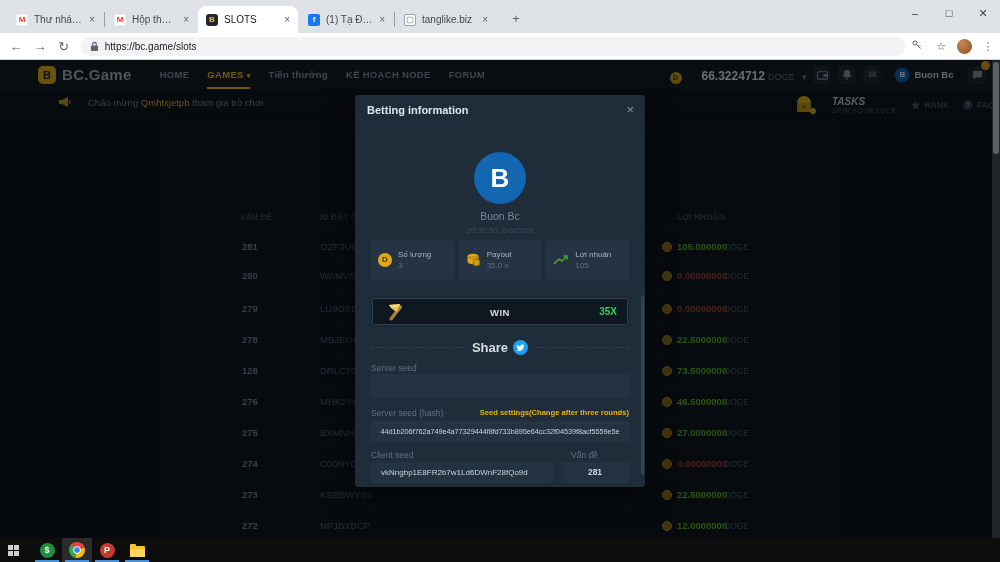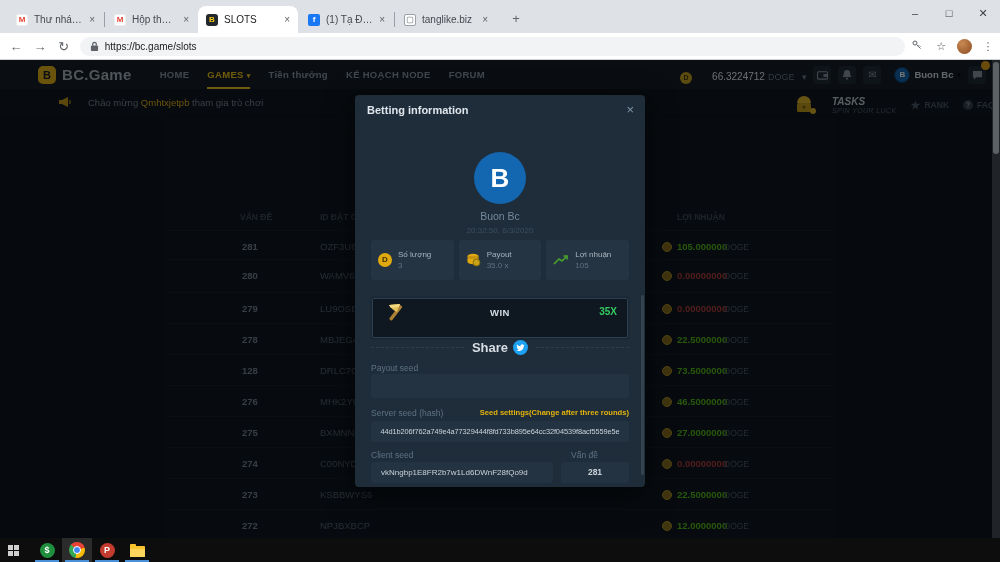--- a/index.html
+++ b/index.html
@@ -35,21 +35,21 @@
   #logo{display:flex;align-items:center;gap:6px;margin-left:38px}
   #logo .logomark{width:18px;height:18px;border-radius:5px;background:#e9b10e;color:#15191f;font-weight:bold;font-size:11px;display:flex;align-items:center;justify-content:center}
   #logo .logotext{font-size:15px;font-weight:bold;color:#aeb4bb;letter-spacing:.3px}
   #mainnav{display:flex;gap:18px;margin-left:28px;align-items:center}
   .navitem{font-size:9.5px;font-weight:bold;color:#8d959e;letter-spacing:.3px;position:relative;white-space:nowrap}
   .navitem.sel{color:#f5c60e}
   .navitem.sel::after{content:"";position:absolute;left:0;right:0;bottom:-9px;height:2px;background:#f5c60e}
   .caret{font-size:7px;color:inherit}
   #hdr-right{position:absolute;right:14px;top:0;height:29px;display:flex;align-items:center;gap:7px}
   .coin{display:inline-block;width:12px;height:12px;border-radius:50%;background:#caa21a;color:#3d2f00;font-size:7px;font-weight:bold;text-align:center;line-height:12px}
-  #balance .amt{font-size:10px;font-weight:normal;color:#e7ebee;margin-left:20px}
+  #balance .amt{font-size:12px;font-weight:bold;color:#e7ebee;margin-left:20px}
   #balance .cur{font-size:9px;color:#6c757e;margin-left:3px}
   .sqbtn{width:18px;height:18px;border-radius:3px;background:#1f262e;display:flex;align-items:center;justify-content:center;color:#8b949e;font-size:10px}
   #userchip{display:flex;align-items:center;gap:4px;margin-left:6px}
   #userchip .uav{width:16px;height:16px;border-radius:50%;background:#1264ab;border:1px solid #0a3c68;color:#fff;font-size:8px;font-weight:bold;display:flex;align-items:center;justify-content:center}
   #userchip .uname{font-size:9.5px;font-weight:bold;color:#d8dde2}
   #chatbtn{position:relative}
   #chatbtn .badge{position:absolute;right:-4px;top:-5px;width:9px;height:9px;border-radius:50%;background:#e9a00e}
 
   #announce{position:absolute;left:0;top:29px;width:1000px;height:26px;background:#0e1116;display:flex;align-items:center}
   #announce .speaker{margin-left:58px}
@@ -90,21 +90,21 @@
   #modal .m-title{position:absolute;left:12px;top:9px;font-size:11px;font-weight:bold;color:#dfe6ec}
   #modal .m-close{position:absolute;right:11px;top:7px;font-size:13px;color:#8195a6}
   #modal .m-avatar{position:absolute;left:119px;top:57px;width:52px;height:52px;border-radius:50%;background:#1366b0;color:#fff;font-size:26px;font-weight:bold;display:flex;align-items:center;justify-content:center}
   #modal .m-name{position:absolute;left:0;top:115px;width:290px;text-align:center;font-size:10.5px;color:#74889a}
   #modal .m-time{position:absolute;left:0;top:131px;width:290px;text-align:center;font-size:8px;color:#3b4e5f}
   #cards{position:absolute;left:16px;top:145px;width:258px;display:flex;gap:5px}
   .card{flex:1;height:40px;background:#253443;border-radius:3px;display:flex;align-items:center;padding:0 7px;gap:6px}
   .card .c-lbl{font-size:8px;color:#a9b5bf}
   .card .c-val{font-size:8px;color:#5f7081;margin-top:2px}
   .card .cicon{flex:0 0 auto;display:flex}
-  #winbar{position:absolute;left:17px;top:203px;width:256px;height:40px;background:#0f1821;border:1px solid #2c3f50;outline:2px solid #1b2936;border-radius:2px}
+  #winbar{position:absolute;left:17px;top:203px;width:256px;height:27px;background:#0f1821;border:1px solid #2c3f50;outline:2px solid #1b2936;border-radius:2px}
   #winbar .w-label{position:absolute;left:0;right:0;top:8px;text-align:center;font-size:9.5px;font-weight:bold;color:#d6dde3;letter-spacing:.5px}
   #winbar .w-mult{position:absolute;right:10px;top:7px;font-size:10px;font-weight:bold;color:#35c95f}
   #winbar .w-icon{position:absolute;left:10px;top:2px}
   #shareline{position:absolute;left:16px;top:252px;width:258px;border-top:1px dashed #2d3e4d}
   #sharechip{position:absolute;left:0;top:243px;width:290px;text-align:center}
   #sharechip .inner{display:inline-flex;align-items:center;gap:5px;background:#1f2d3a;padding:0 8px}
   #sharechip .s-lbl{font-size:13px;font-weight:bold;color:#d6dde3}
   .tw{width:15px;height:15px;border-radius:50%;background:#1da1f2;display:flex;align-items:center;justify-content:center}
   .m-lbl{position:absolute;font-size:8.5px;color:#5e7283}
   .field{position:absolute;background:#243342;border-radius:3px}
@@ -456,21 +456,21 @@
       <span class="inner">
         <span class="s-lbl">Share</span>
         <span class="tw">
           <svg width="9" height="8" viewBox="0 0 24 20">
               <path d="M23 2.3c-.8.4-1.7.6-2.6.8A4.5 4.5 0 0 0 22.4.6c-.9.5-1.9.9-2.9 1.1A4.5 4.5 0 0 0 11.7 5c0 .4 0 .7.1 1A12.8 12.8 0 0 1 2.5.9 4.5 4.5 0 0 0 3.9 7c-.7 0-1.4-.2-2-.5v.1c0 2.2 1.5 4 3.6 4.4-.7.2-1.4.2-2.1.1a4.5 4.5 0 0 0 4.2 3.1A9 9 0 0 1 .9 16a12.7 12.7 0 0 0 6.9 2c8.3 0 12.8-6.9 12.8-12.8v-.6c.9-.6 1.6-1.4 2.4-2.3z" fill="#fff"></path>
             </svg>
         </span>
       </span>
     </div>
 
-    <div class="m-lbl" style="left:16px;top:268px">Payout seed</div>
+    <div class="m-lbl" style="left:16px;top:268px">Server seed</div>
     <div class="field" id="serverfield"></div>
 
     <div class="m-lbl" style="left:16px;top:313px">Server seed (hash)</div>
     <div class="seed-set">Seed settings(Change after three rounds)</div>
     <div class="field" id="hashfield">44d1b206f762a749e4a77329444f8fd733b895e64cc32f04539f8acf5559e5e</div>
 
     <div class="m-lbl" style="left:16px;top:355px">Client seed</div>
     <div class="m-lbl" style="left:216px;top:355px">Vấn đề</div>
     <div class="field" id="clientfield">vkNngbp1E8FR2b7w1Ld6DWnF28fQo9d</div>
     <div class="field" id="issuefield">281</div>

